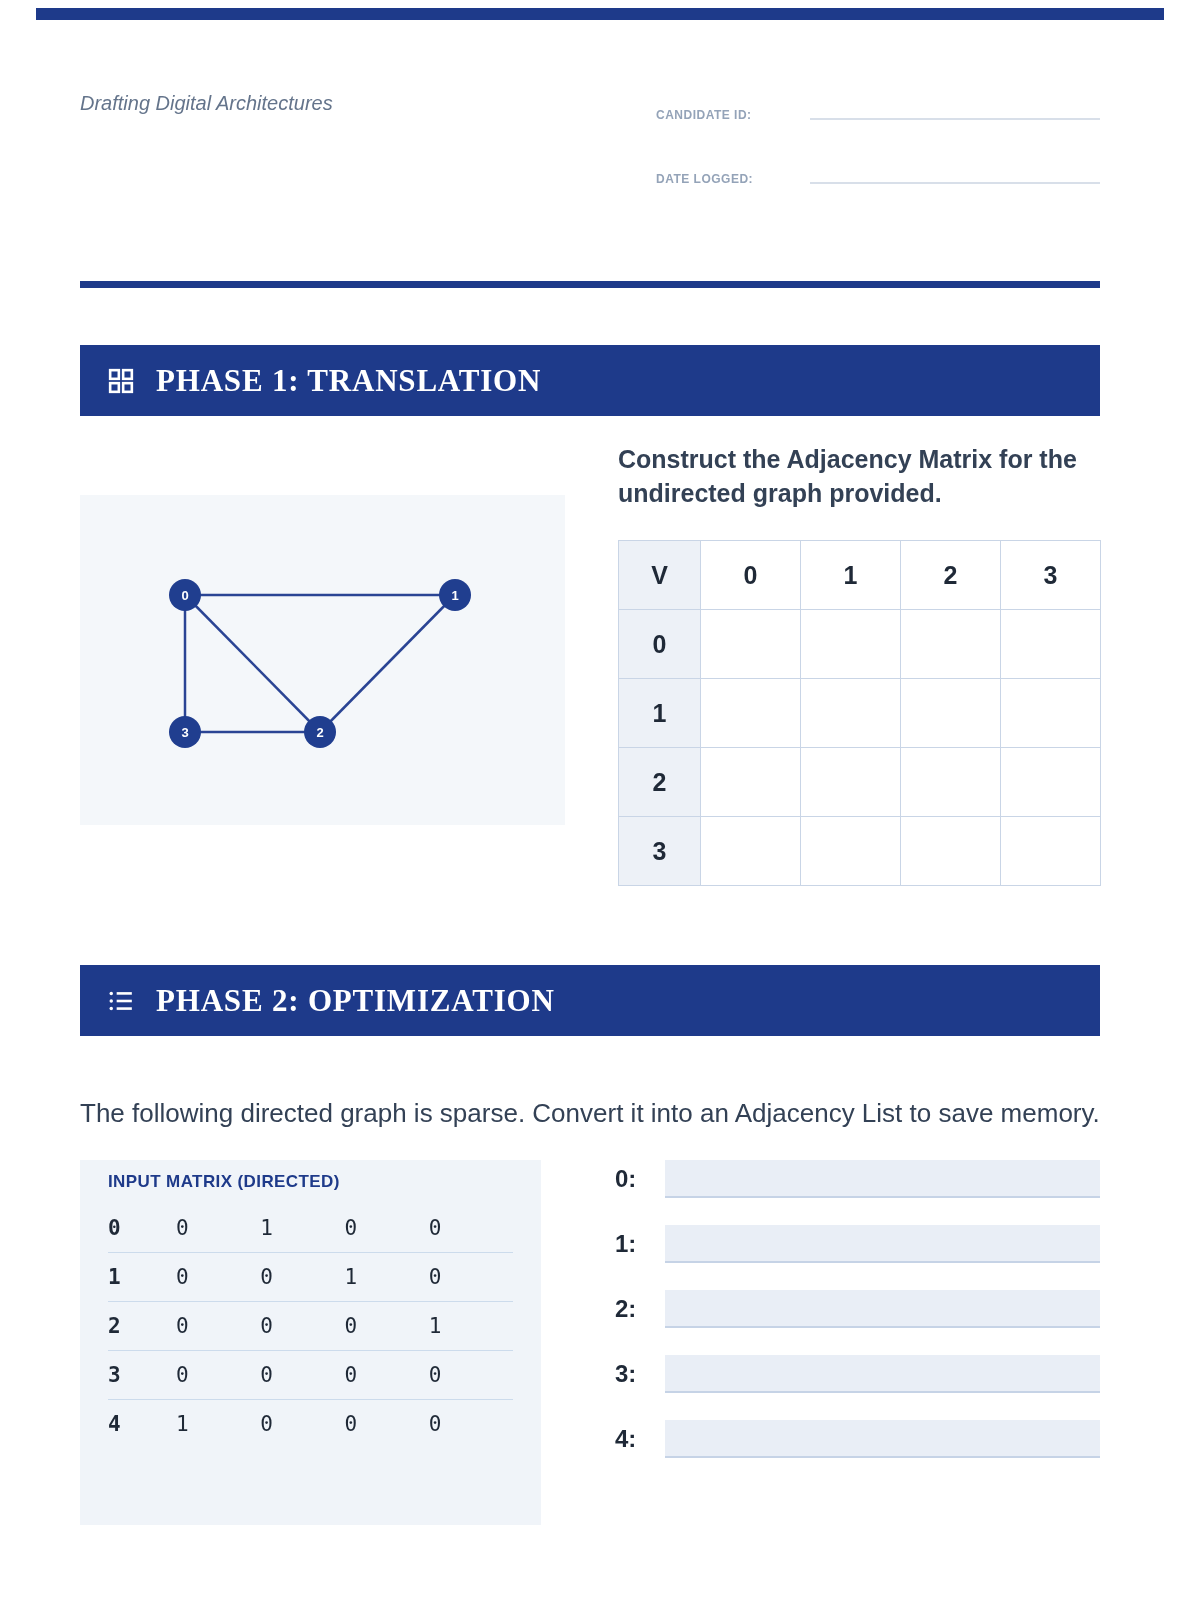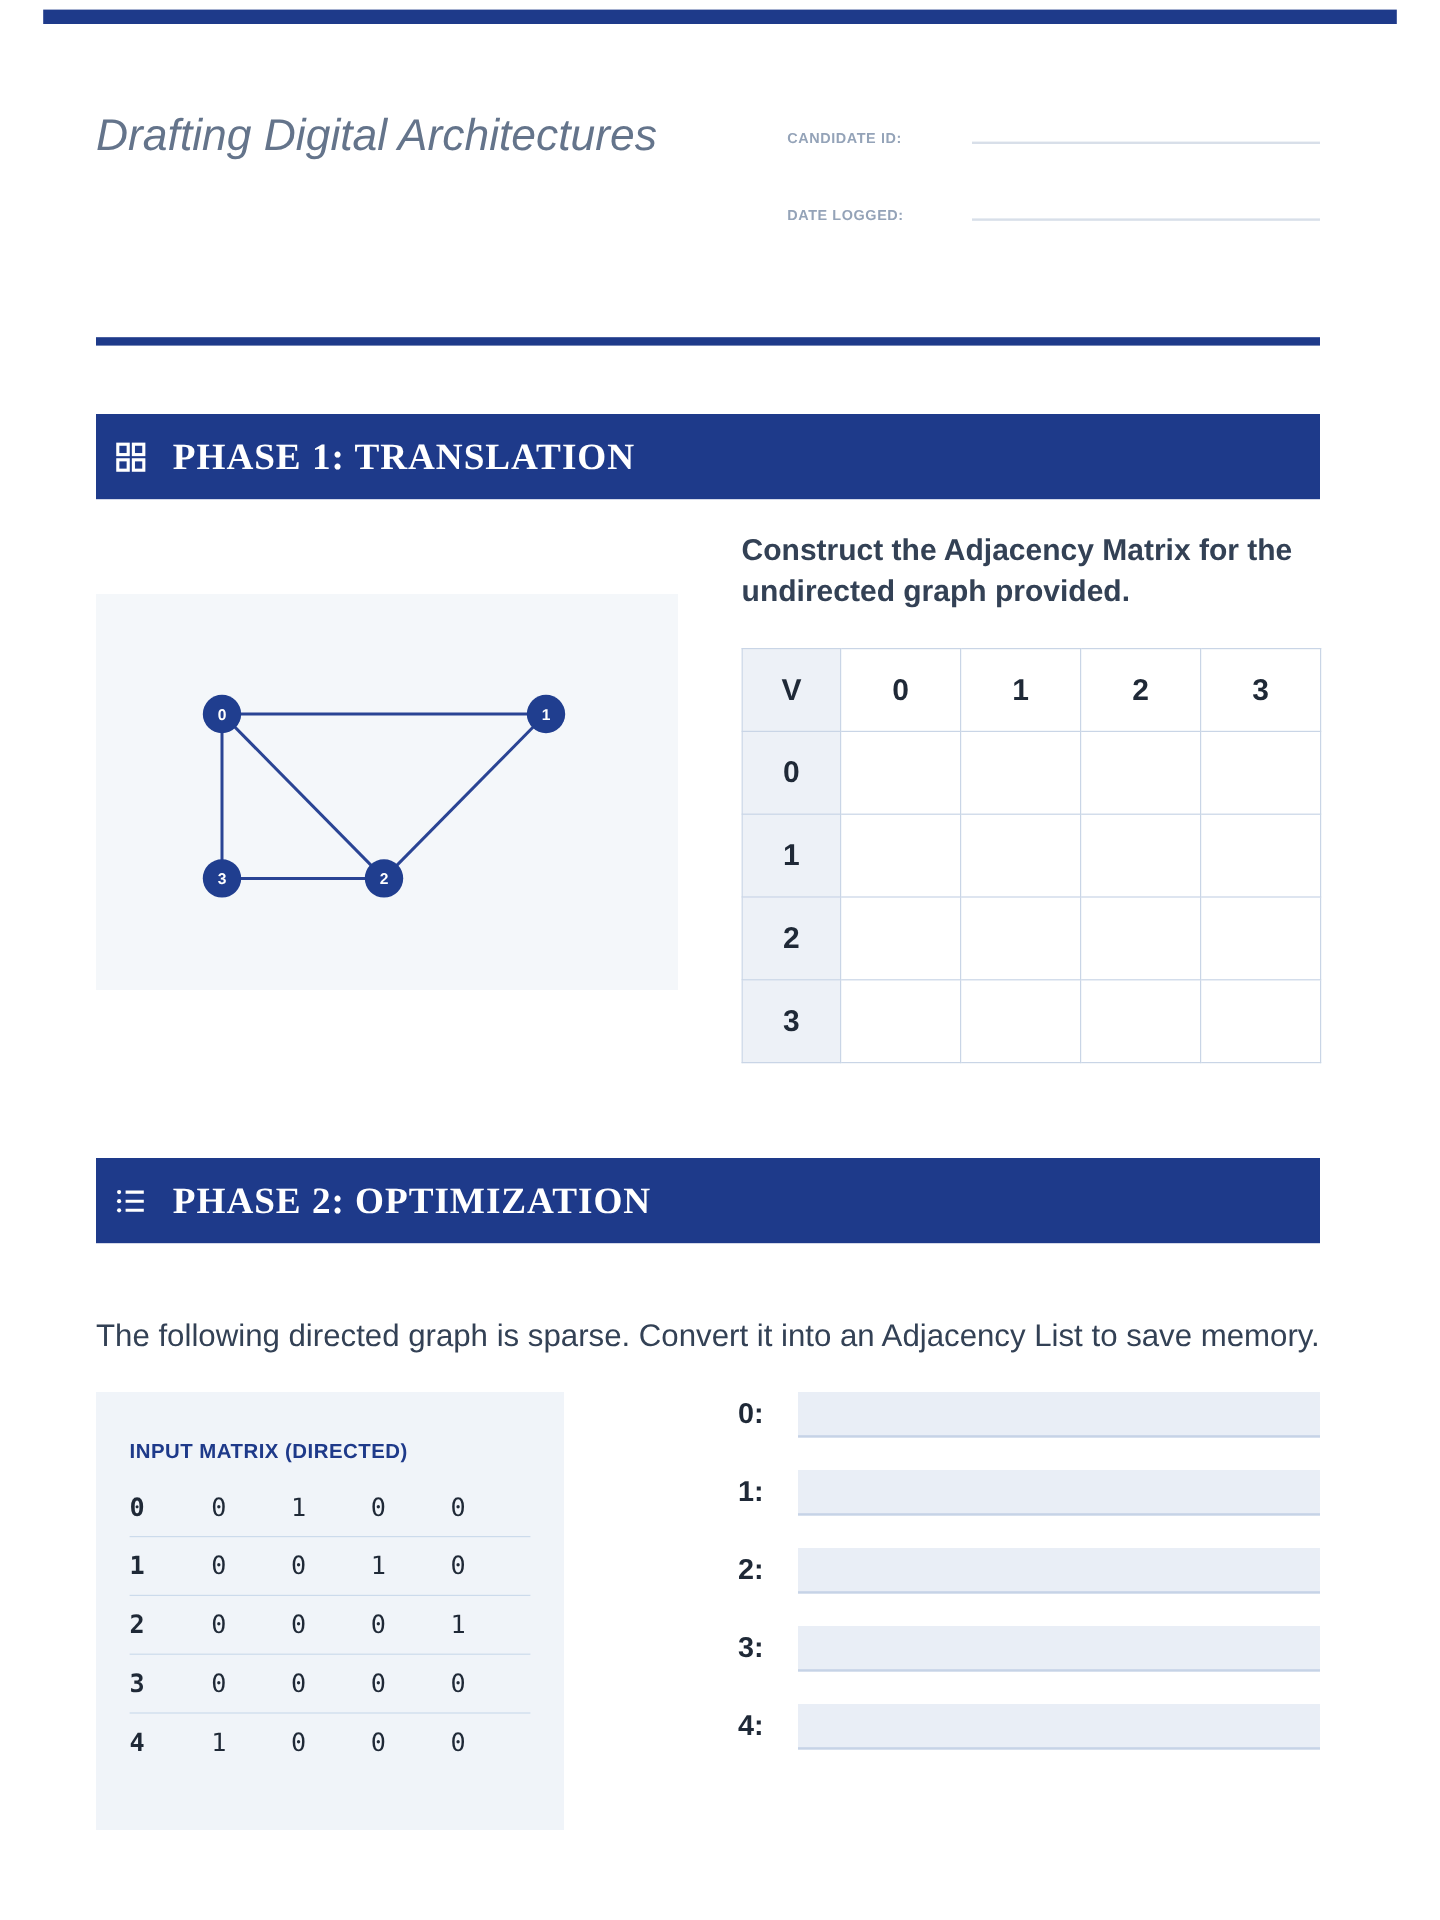--- a/index.html
+++ b/index.html
@@ -27,21 +27,21 @@
   .doc-title {
     font-family: "Liberation Serif", serif;
     font-weight: bold;
     font-size: 55px;
     line-height: 1.06;
     color: #1e3a8a;
     letter-spacing: 0.5px;
   }
   .doc-subtitle {
     margin-top: 16px;
-    font-size: 37px;
+    font-size: 20px;
     font-style: italic;
     color: #64748b;
   }
   .header-fields {
     position: absolute;
     left: 656px; top: 80px;
     width: 444px;
   }
   .field-row { display: flex; align-items: flex-end; }
   .field-row + .field-row { margin-top: 20px; }
@@ -69,21 +69,21 @@
     background: #1e3a8a;
   }
   
   .banner {
     position: absolute;
     left: 80px;
     width: 1020px; height: 71px;
     background: #1e3a8a;
     display: flex;
     align-items: center;
-    padding-left: 16px;
+    padding-left: 28px;
   }
   .banner-1 { top: 345px; }
   .banner-2 { top: 965px; text-align: center; }
   .banner-icon { width: 26px; height: 26px; display: block; }
   .banner-text {
     margin-left: 22px;
     font-family: "Liberation Serif", serif;
     font-weight: bold;
     font-size: 31px;
     color: #ffffff;
@@ -129,23 +129,23 @@
     left: 80px; top: 1063px;
     width: 1020px;
     font-size: 26px;
     color: #334155;
     line-height: 1.5;
     margin-top: 31px;
   }
   .input-panel {
     position: absolute;
     left: 80px; top: 1160px;
-    width: 390px; height: 365px;
+    width: 461px; height: 365px;
     background: #f0f4f9;
-    padding: 40px 28px 0 28px;
+    padding: 12px 28px 0 28px;
   }
   .input-panel-title {
     font-size: 17px;
     font-weight: bold;
     color: #1e3a8a;
     letter-spacing: 0.4px;
     margin-bottom: 12px;
   }
   .mx-row {
     display: grid;

